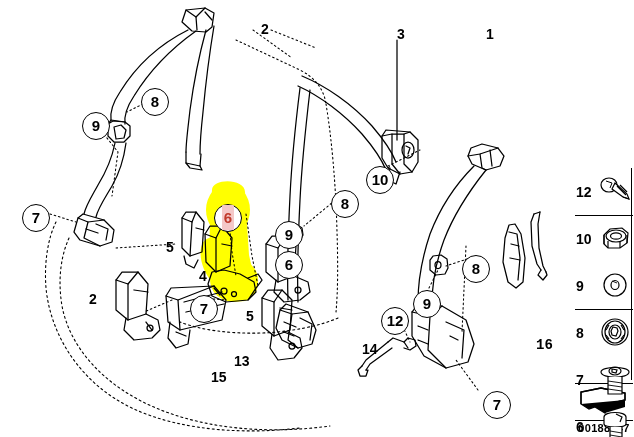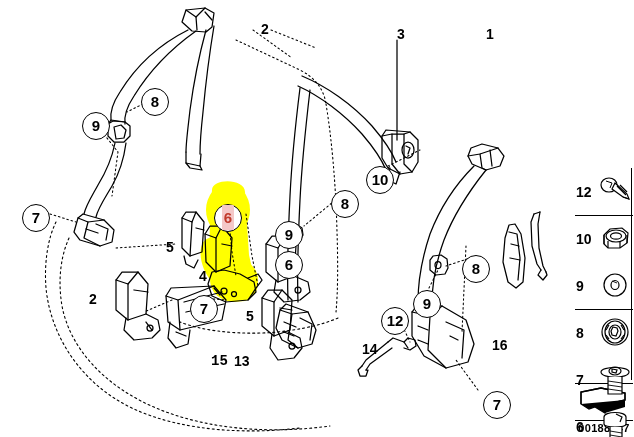--- a/index.html
+++ b/index.html
@@ -369,24 +369,24 @@
     </div>
 
   <div id="number-container">
       <div class="numlabel" style="left: 261px; top: 21px;">2</div>
       <div class="numlabel" style="left: 397px; top: 26px;">3</div>
       <div class="numlabel" style="left: 486px; top: 26px;">1</div>
       <div class="numlabel" style="left: 166px; top: 239px;">5</div>
       <div class="numlabel" style="left: 199px; top: 268px;">4</div>
       <div class="numlabel" style="left: 246px; top: 308px;">5</div>
       <div class="numlabel" style="left: 89px; top: 291px;">2</div>
-      <div class="numlabel" style="left: 211px; top: 353px; font-family: Liberation Mono, monospace;">15</div>
+      <div class="numlabel" style="left: 211px; top: 369px;">15</div>
       <div class="numlabel" style="left: 234px; top: 353px;">13</div>
       <div class="numlabel" style="left: 362px; top: 341px;">14</div>
-      <div class="numlabel" style="left: 492px; top: 337px;">16</div>
+      <div class="numlabel" style="left: 536px; top: 337px; font-family: Liberation Mono, monospace;">16</div>
     </div>
 
   <div id="legend">
     <div id="legend-rule"></div>
 
     <div class="legend-row">
       <div class="legend-num">12</div>
       <div class="legend-icon">
         <svg viewBox="0 0 36 44" width="36" height="44" fill="none" stroke="#000" stroke-width="1.2">
           <ellipse cx="13" cy="15" rx="8" ry="7" fill="#fff"></ellipse>

